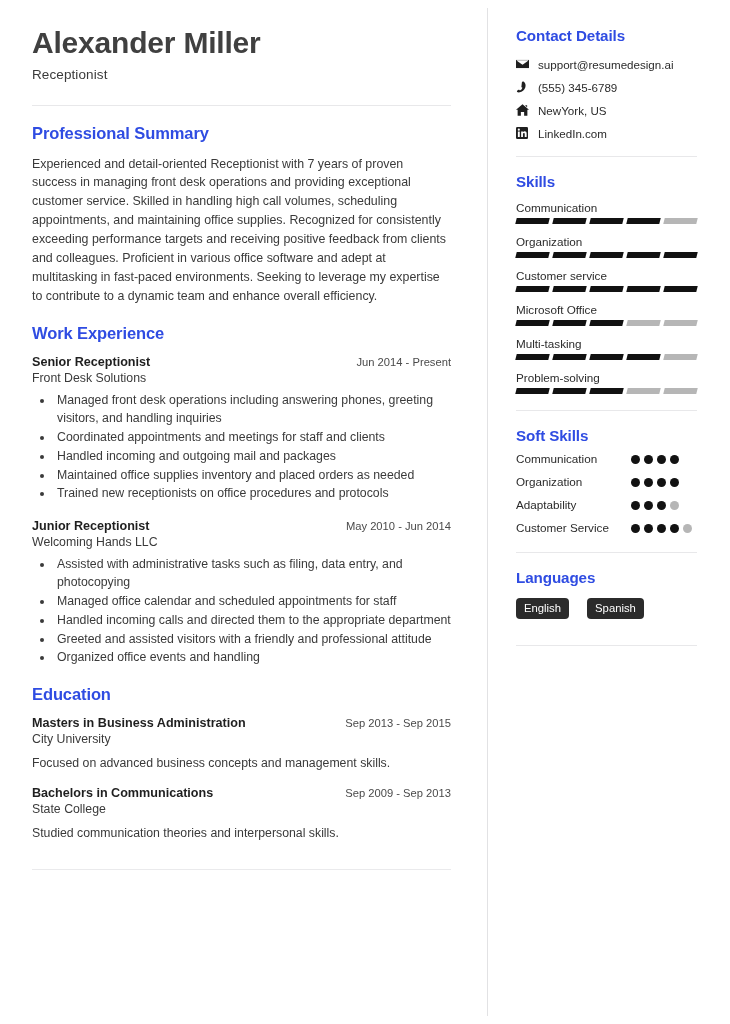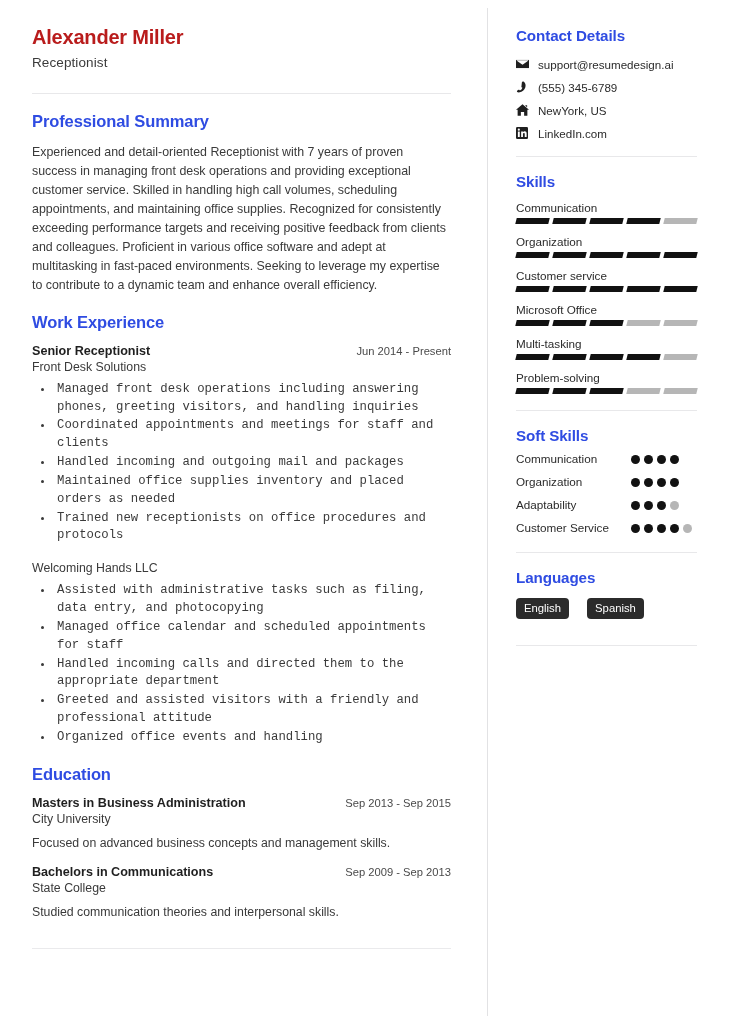--- a/index.html
+++ b/index.html
@@ -31,23 +31,23 @@
   .col-divider {
     position: absolute;
     left: 487px;
     top: 8px;
     width: 1px;
     height: 1008px;
     background: #e2e2e4;
   }
 
   .name {
-    font-size: 20px;
+    font-size: 30px;
     font-weight: bold;
-    color: #b91c1c;
+    color: #404040;
     letter-spacing: -0.2px;
     line-height: 1.15;
   }
 
   .job-subtitle {
     font-size: 13.5px;
     color: #3a3a3a;
     margin-top: 6px;
     letter-spacing: 0.1px;
   }
@@ -98,21 +98,20 @@
 
   .job-company {
     font-size: 12.3px;
     color: #3a3a3a;
     margin-top: 2px;
   }
 
   .bullets {
     margin: 7px 0 0 0;
     padding-left: 22px;
-    font-family: Liberation Mono, monospace;
   }
 
   .bullets li {
     font-size: 12.3px;
     line-height: 1.45;
     color: #3a3a3a;
     margin-bottom: 1px;
     padding-left: 3px;
   }
 
@@ -311,20 +310,24 @@
             <div class="job-company">Front Desk Solutions</div>
             <ul class="bullets">
               <li>Managed front desk operations including answering phones, greeting visitors, and handling inquiries</li>
               <li>Coordinated appointments and meetings for staff and clients</li>
               <li>Handled incoming and outgoing mail and packages</li>
               <li>Maintained office supplies inventory and placed orders as needed</li>
               <li>Trained new receptionists on office procedures and protocols</li>
             </ul>
           </div>
           <div class="job-block">
+            <div class="job-head">
+              <div class="job-title">Junior Receptionist</div>
+              <div class="job-date">May 2010 - Jun 2014</div>
+            </div>
             <div class="job-company">Welcoming Hands LLC</div>
             <ul class="bullets">
               <li>Assisted with administrative tasks such as filing, data entry, and photocopying</li>
               <li>Managed office calendar and scheduled appointments for staff</li>
               <li>Handled incoming calls and directed them to the appropriate department</li>
               <li>Greeted and assisted visitors with a friendly and professional attitude</li>
               <li>Organized office events and handling</li>
             </ul>
           </div>
         </div>

